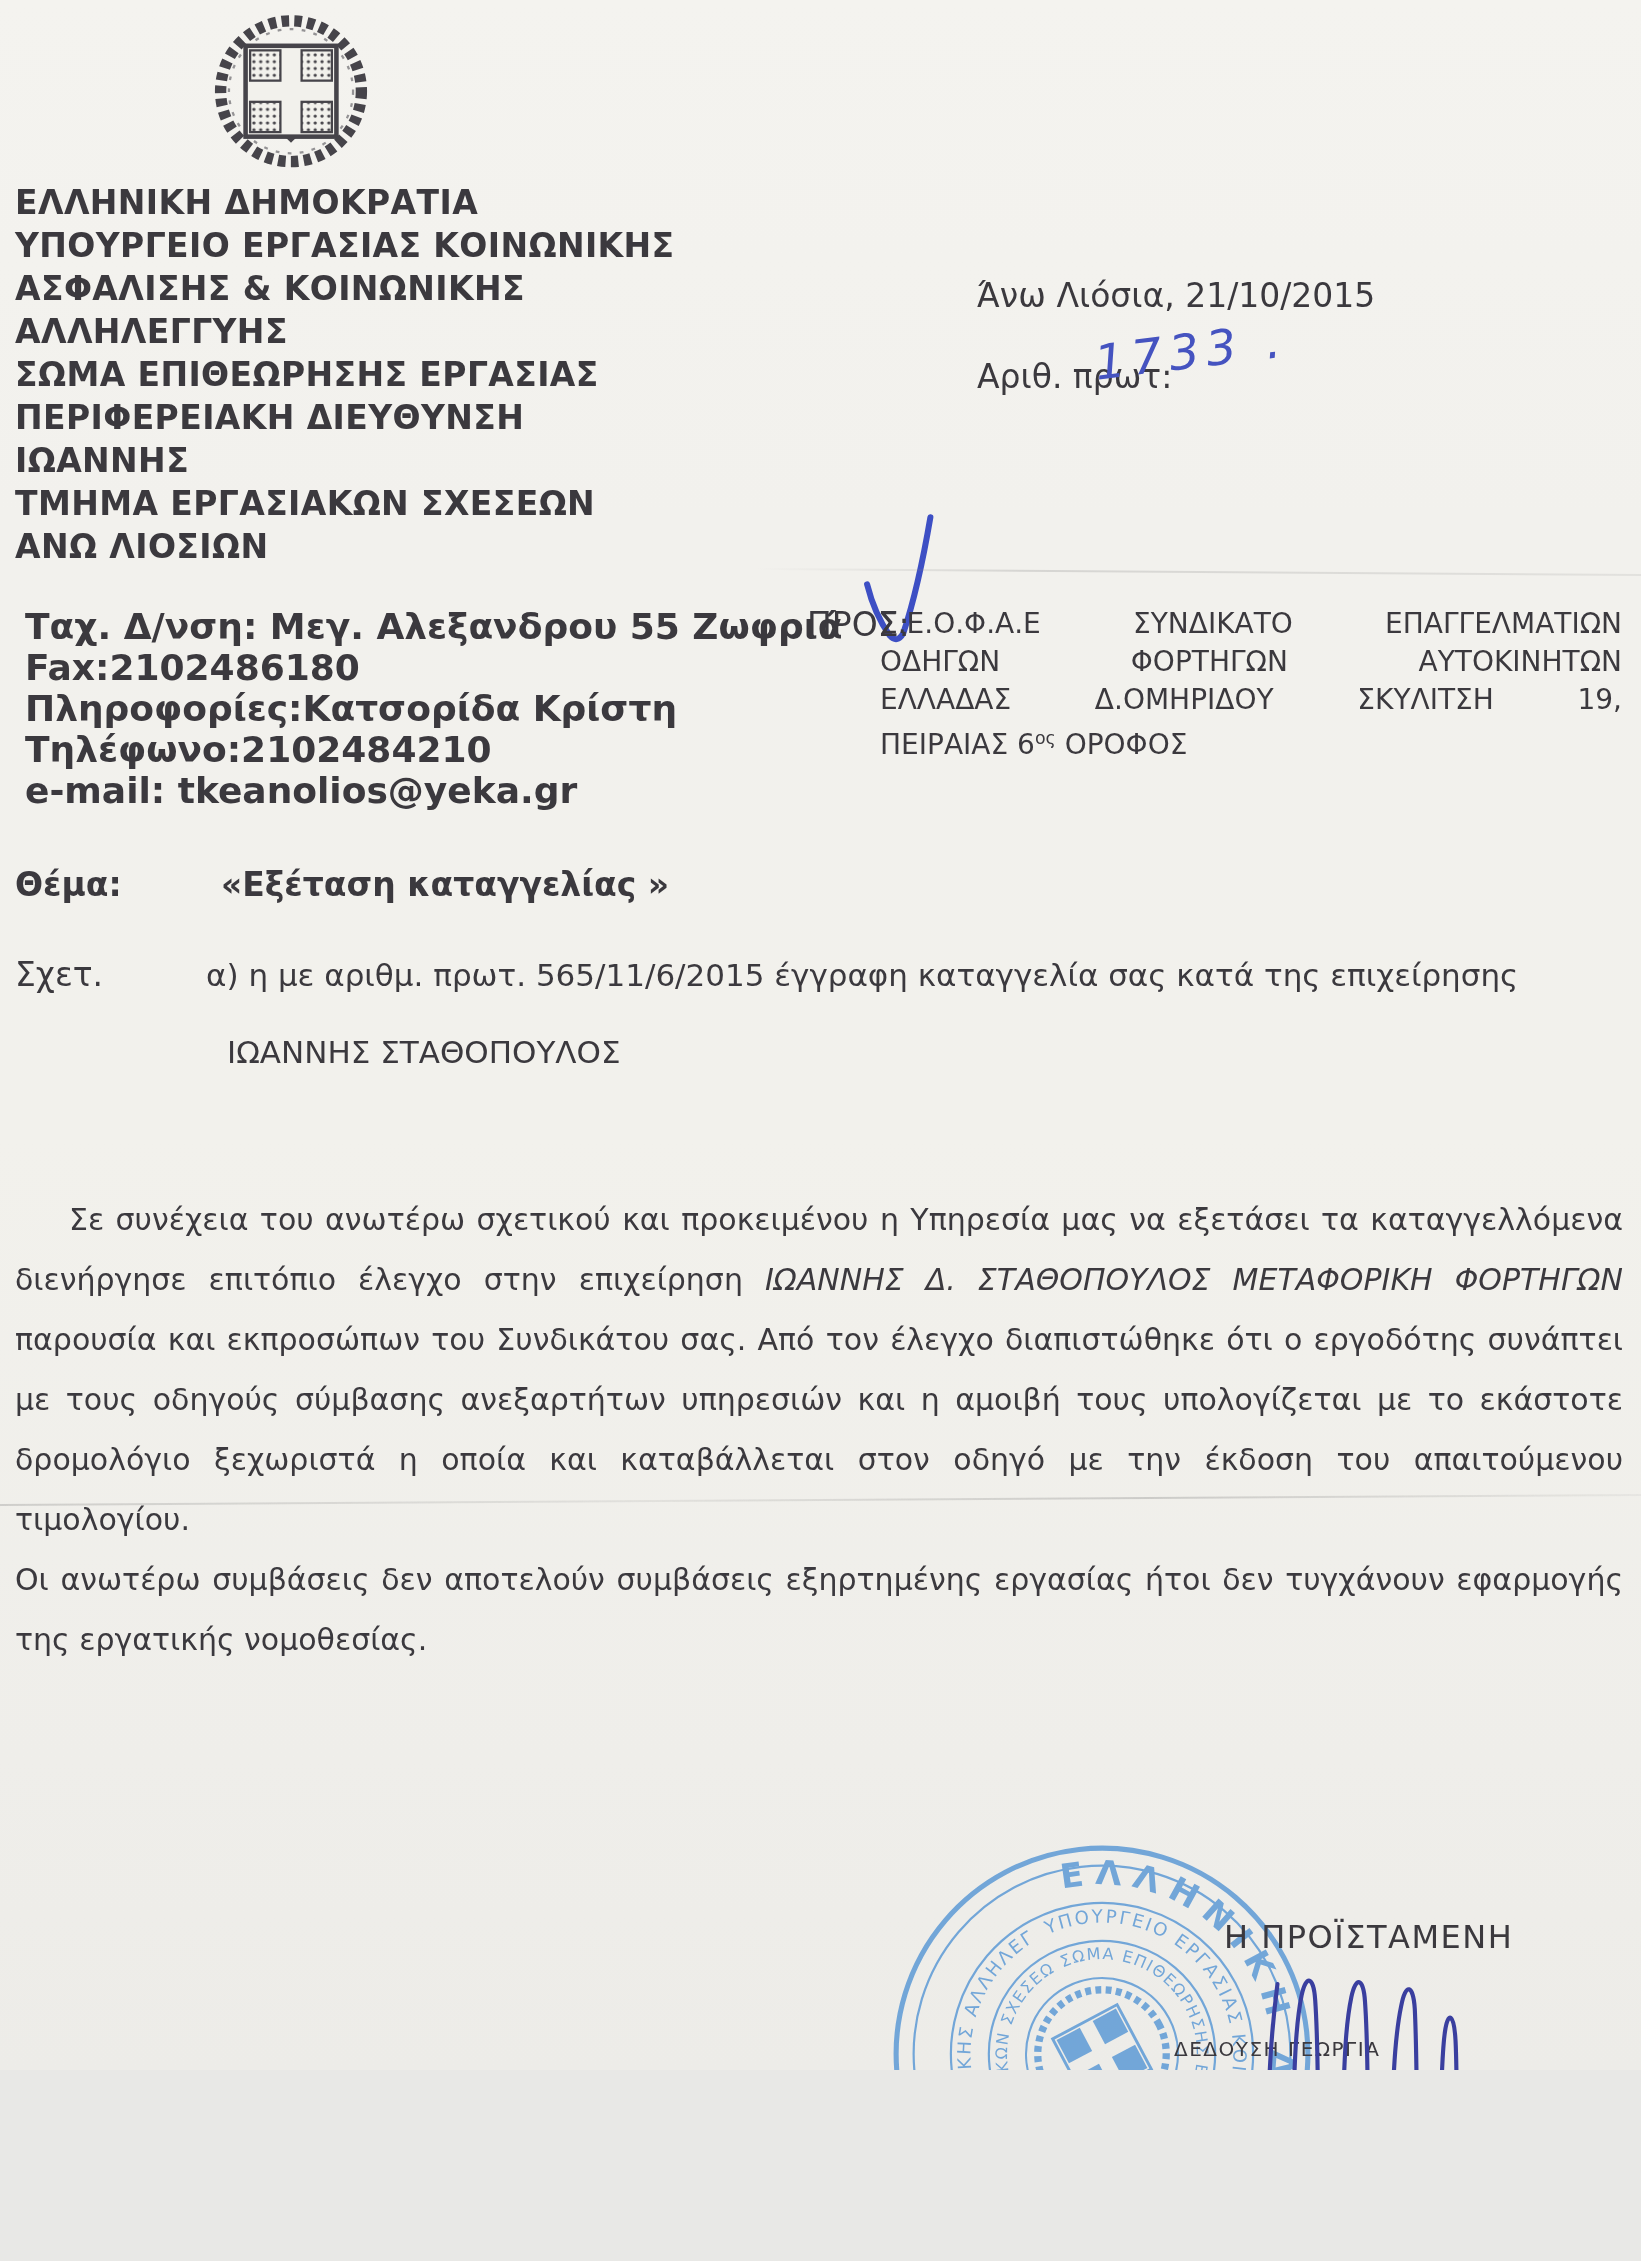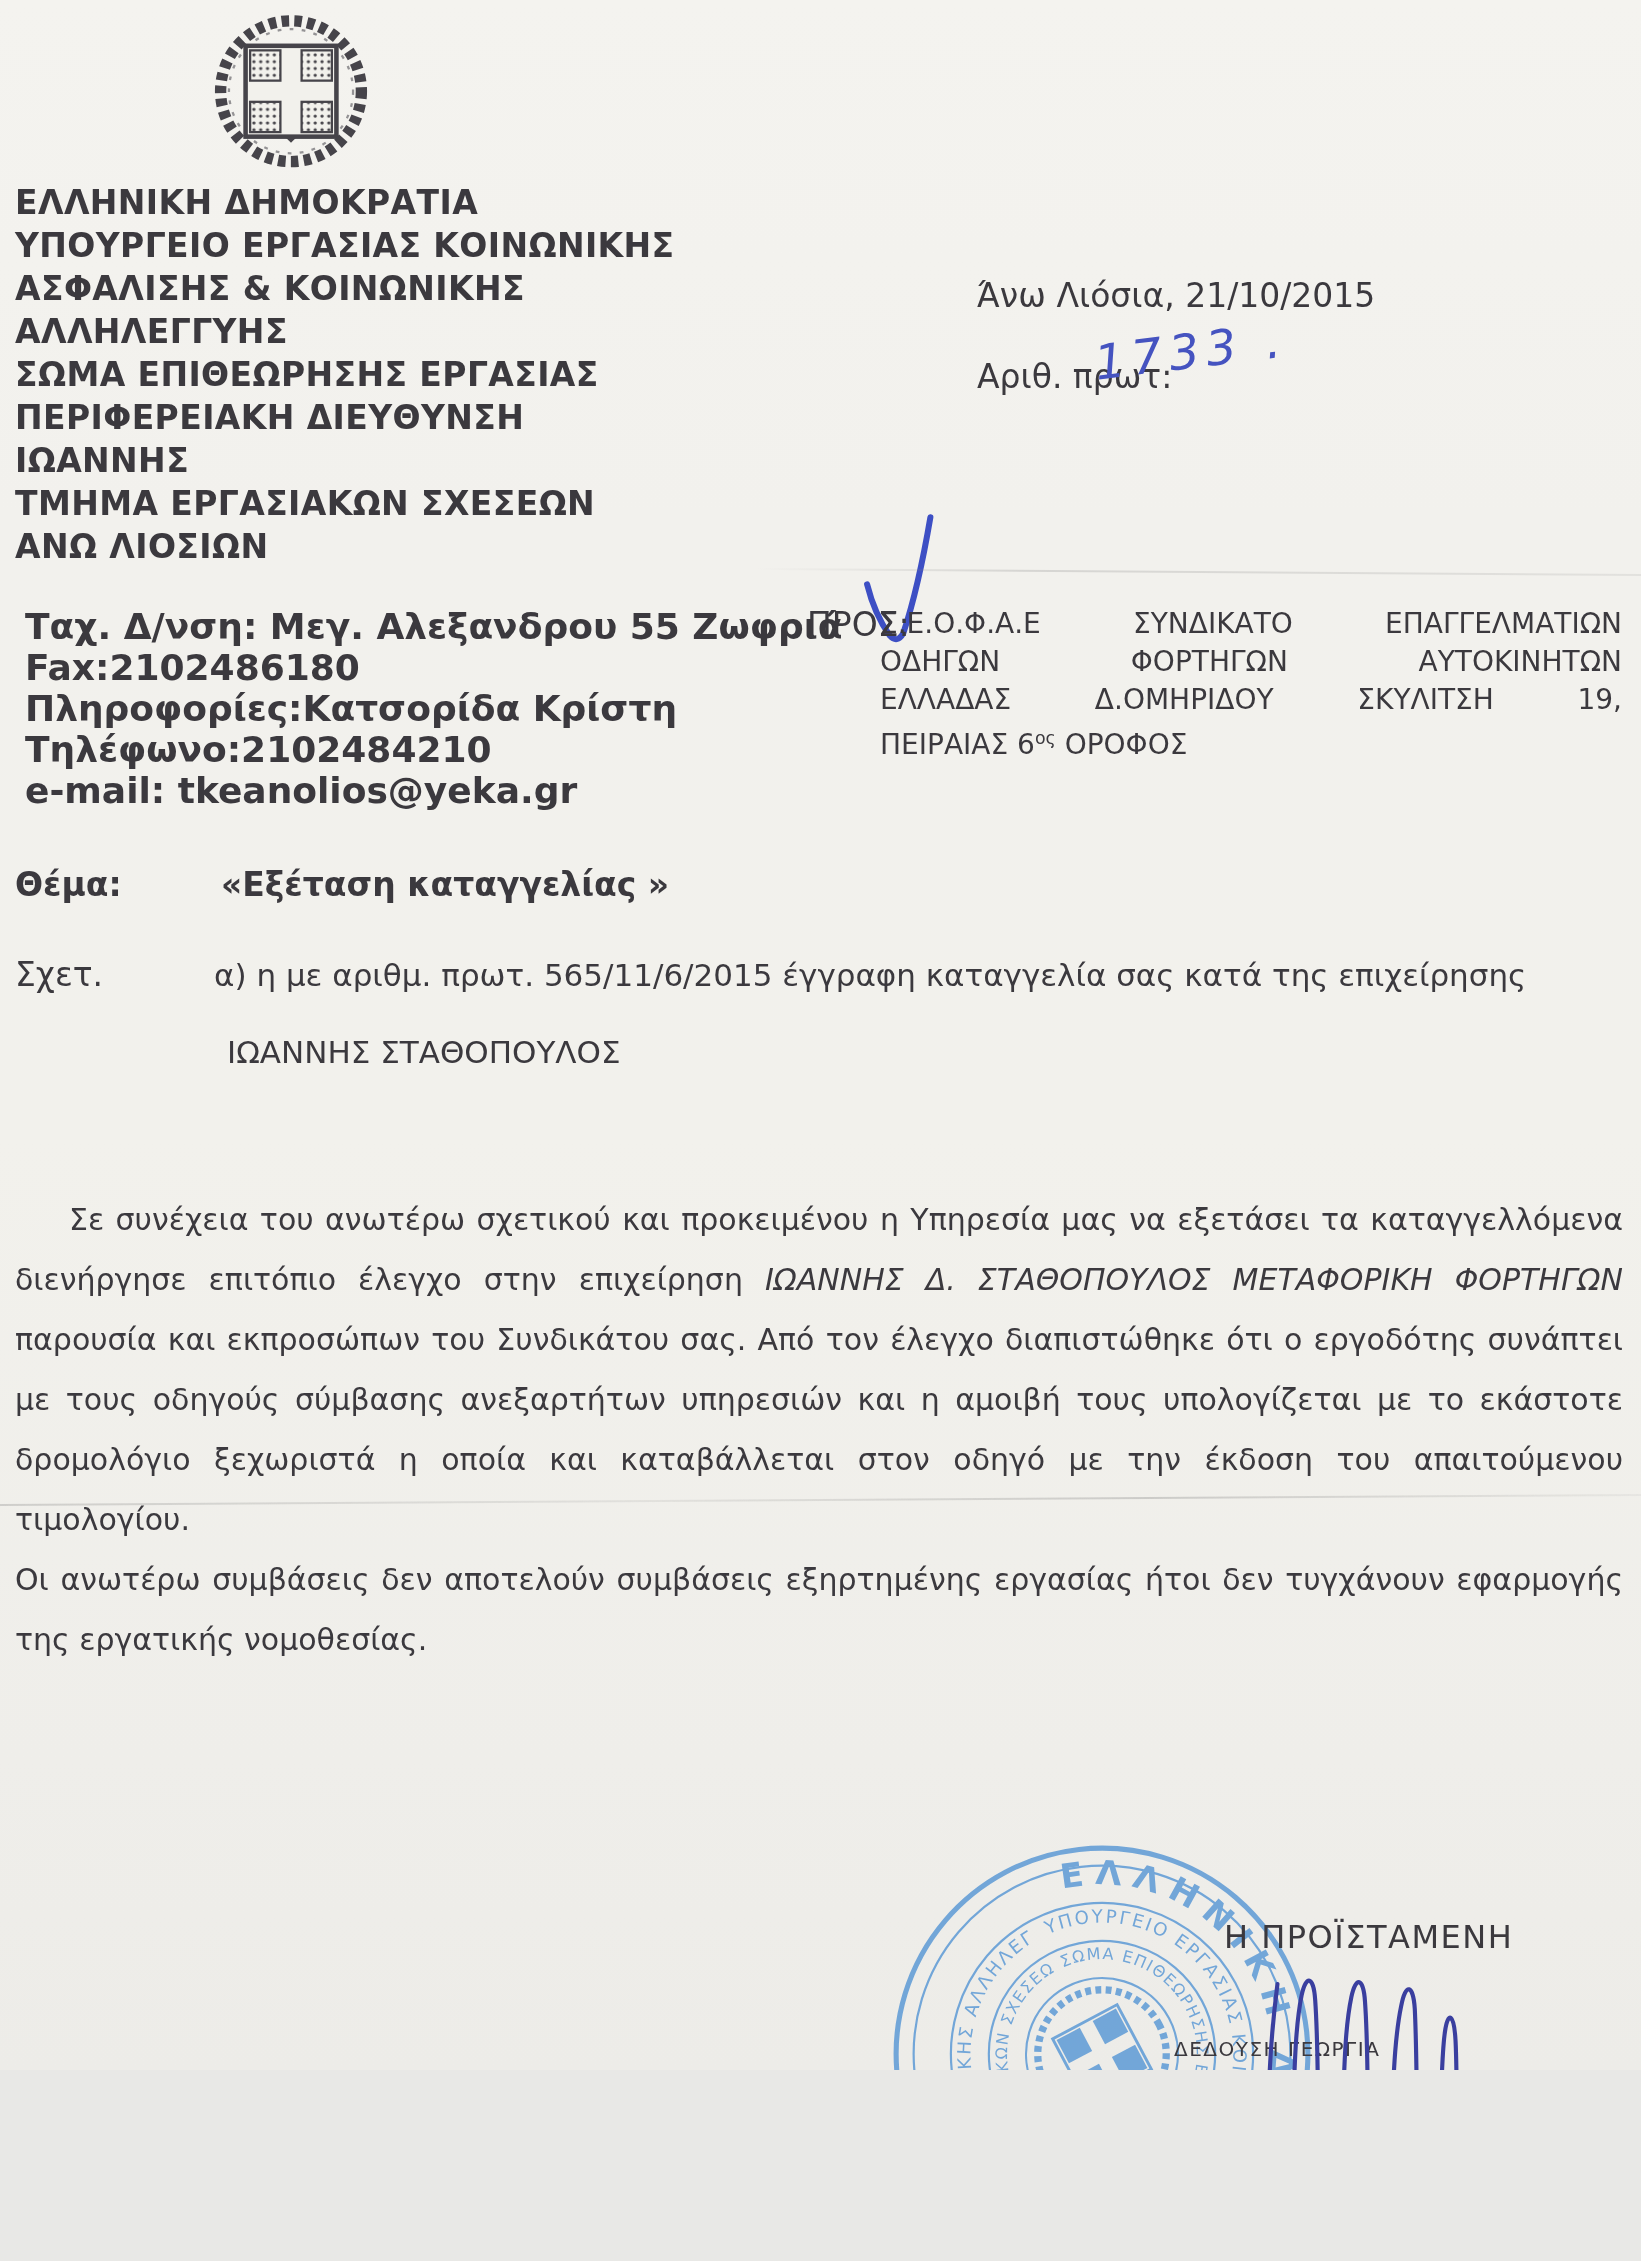--- a/index.html
+++ b/index.html
@@ -23,21 +23,21 @@
   .contact{left:25px;top:606px;font-size:36px;line-height:41px;font-weight:bold;}
   
   .pros-label{left:807px;top:605px;font-size:33px;font-weight:normal;}
   .recipient{left:880px;top:605px;width:742px;font-size:28px;line-height:38px;}
   .recipient .jl{text-align:justify;text-align-last:justify;}
   .sup{font-size:17.4px;vertical-align:super;}
   
   .subj-label{left:15px;top:865px;font-size:33px;font-weight:bold;}
   .subj-text{left:221px;top:865px;font-size:33px;font-weight:bold;}
   .ref-label{left:15px;top:955px;font-size:33px;font-weight:normal;}
-  .ref-text{left:214px;top:957px;font-size:31px;}
+  .ref-text{left:206px;top:957px;font-size:31px;}
   .ref-company{left:227px;top:1034px;font-size:31px;}
   
   .body-block{left:15px;top:1190px;width:1608px;font-size:30px;}
   .bl{height:60px;line-height:60px;white-space:nowrap;}
   .bl.j{white-space:normal;text-align:justify;text-align-last:justify;}
   .bl.ind{text-indent:54px;}
   
   .sig-title{left:1224px;top:1918px;font-size:32px;letter-spacing:1.5px;}
   .sig-name{left:1174px;top:2037px;font-size:20px;letter-spacing:1.5px;}
   .stamp-wrap{left:883px;top:1835px;width:438px;height:438px;transform:rotate(-28deg);opacity:.82;}

